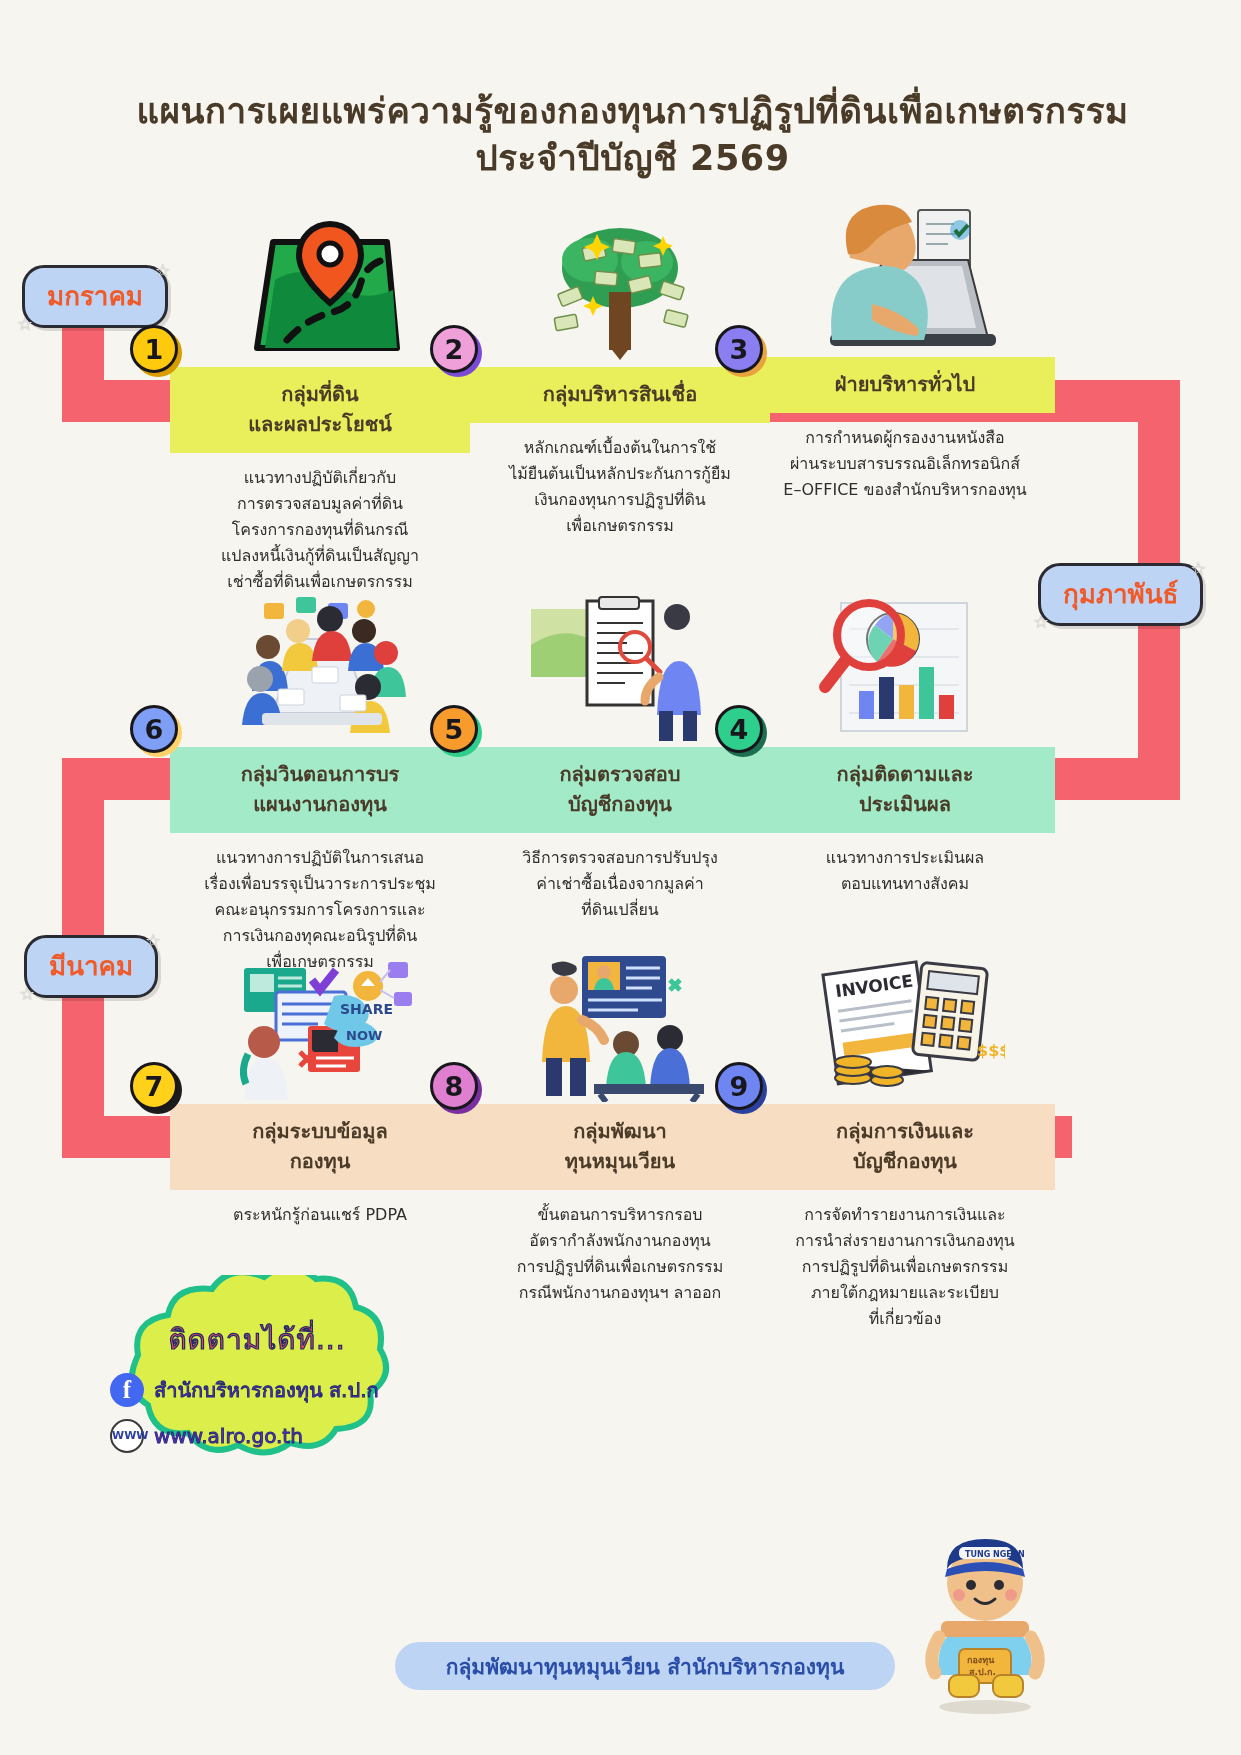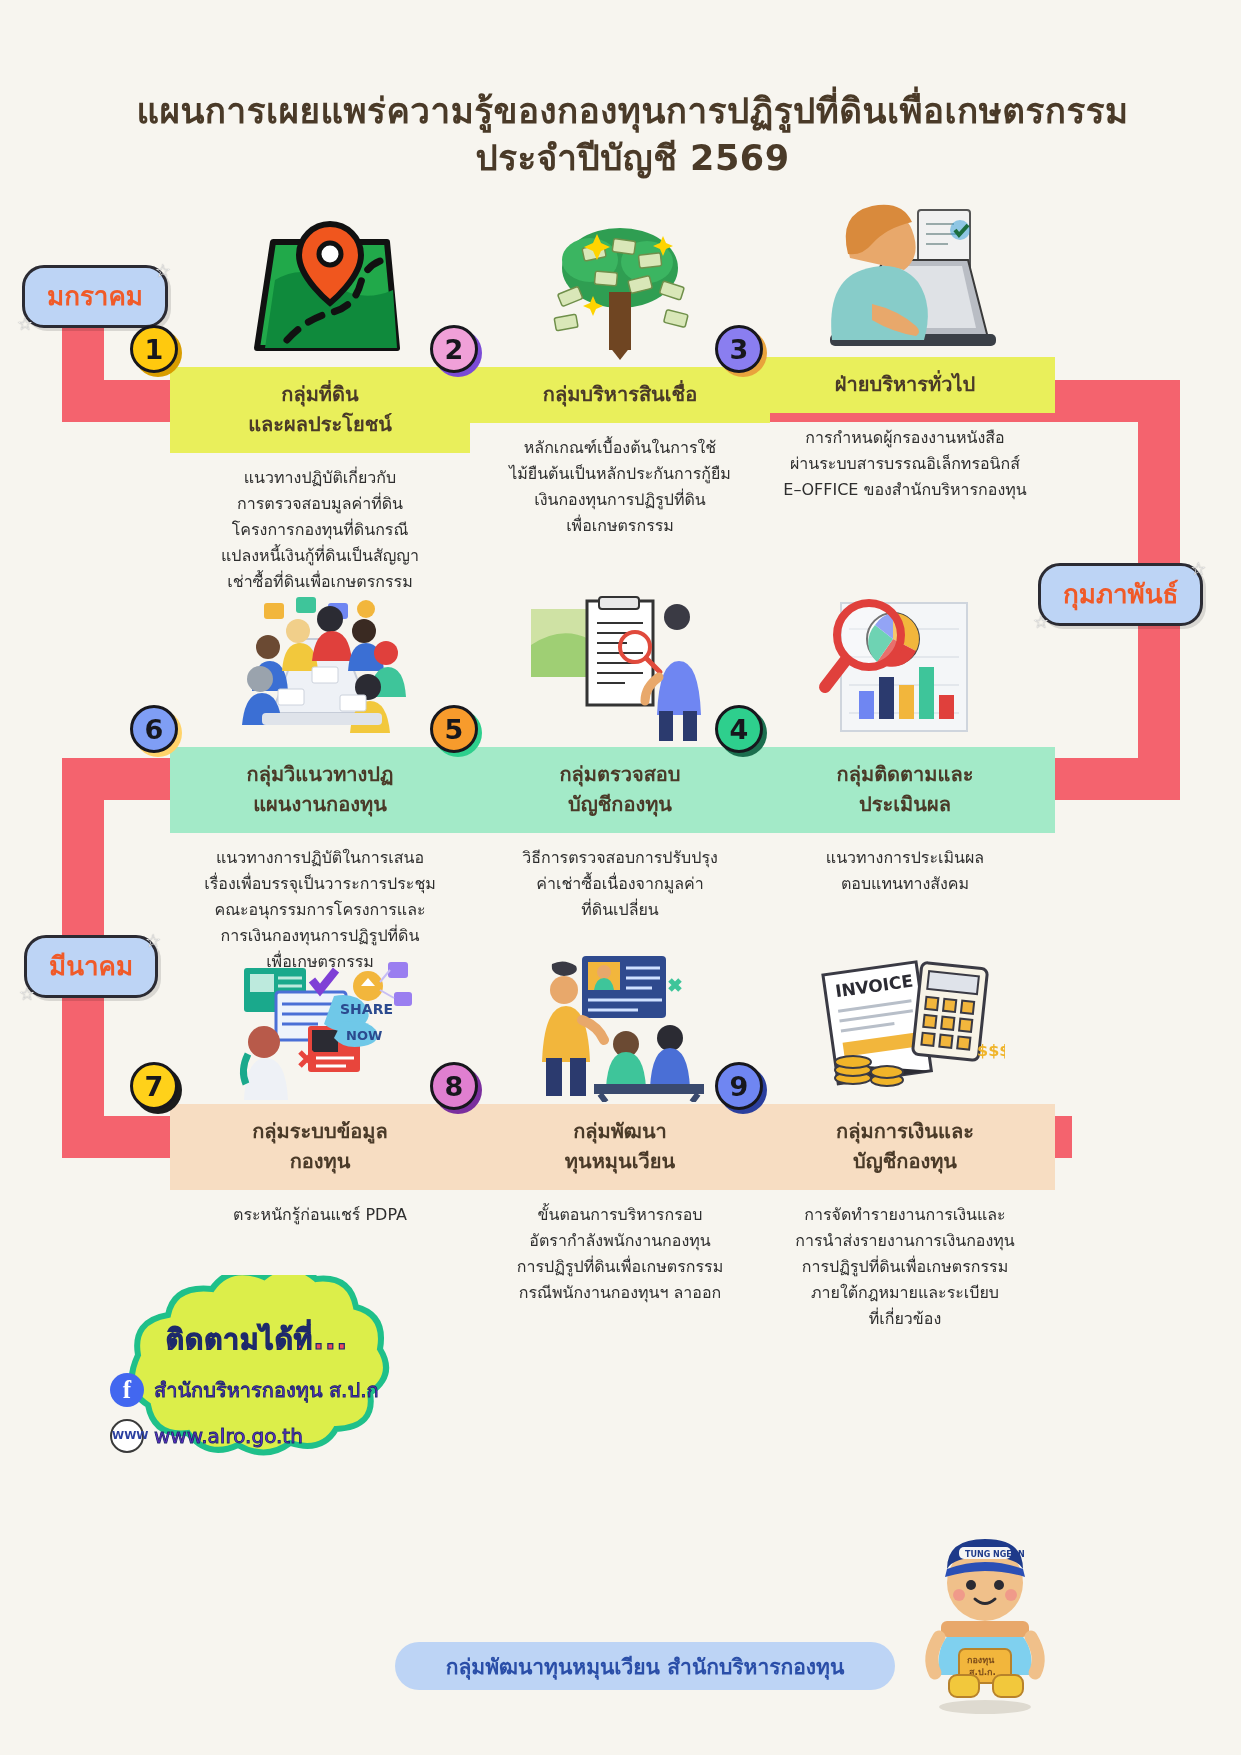--- a/index.html
+++ b/index.html
@@ -76,21 +76,21 @@
   .b6 { background: #7f9ef5; box-shadow: 4px 4px 0 #ffd36a; }
   .b7 { background: #ffd11a; box-shadow: 4px 4px 0 #1b1b1b; }
   .b8 { background: #e07fd0; box-shadow: 4px 4px 0 #7b2f9e; }
   .b9 { background: #6f86f2; box-shadow: 4px 4px 0 #2b3f9e; }
 
   
   .cloud-wrap { position: absolute; left: 92px; top: 1275px; width: 330px; height: 200px; z-index: 6; }
   .cloud-wrap svg { position: absolute; inset: 0; }
   .cloud-inner { position: absolute; left: 0; top: 42px; width: 330px; text-align: center; }
   .cloud-title {
-    font-size: 28px; font-weight: 700; color: #ef4b5e;
+    font-size: 28px; font-weight: 400; color: #ef4b5e;
     -webkit-text-stroke: 1.2px #1d2a6b; letter-spacing: 1px;
   }
   .cloud-row { display: flex; align-items: center; gap: 10px; margin: 12px 0 0 18px; }
   .fb-icon {
     width: 34px; height: 34px; border-radius: 50%; background: #4267f0;
     color: #fff; font-weight: 700; font-size: 25px; line-height: 33px; flex: 0 0 auto;
     font-family: "Liberation Serif", serif;
   }
   .globe-icon {
     width: 34px; height: 34px; border-radius: 50%; background: #fff; border: 2px solid #3a3a3a;
@@ -248,26 +248,26 @@
             <path d="M130 138 q3 -32 20 -32 q17 0 20 32z" fill="#f2c83c"></path>
         </g>
         <g fill="#fff" stroke="#ccd2dc">
             <rect x="58" y="94" width="26" height="16" rx="2"></rect>
             <rect x="92" y="72" width="26" height="16" rx="2"></rect>
             <rect x="120" y="100" width="26" height="16" rx="2"></rect>
           </g>
         <rect x="42" y="118" width="120" height="12" rx="4" fill="#dfe3ea"></rect>
       </svg>
     </div>
-    <div class="card-label mint">กลุ่มวิแนวทางปฏ
+    <div class="card-label mint">กลุ่มวินตอนการบร
 แผนงานกองทุน</div>
     <div class="desc">แนวทางการปฏิบัติในการเสนอ
 เรื่องเพื่อบรรจุเป็นวาระการประชุม
 คณะอนุกรรมการโครงการและ
-การเงินกองทุนการปฏิรูปที่ดิน
+การเงินกองทุคณะอนิรูปที่ดิน
 เพื่อเกษตรกรรม</div>
   </div>
 
   <div class="badge b5" style="left:430px; top:705px;">5</div>
   <div class="item" style="left:470px; top:595px;">
     <div class="art">
       <svg width="190" height="150" viewBox="0 0 190 150">
         <rect x="6" y="14" width="108" height="68" fill="#cfe2a4"></rect>
         <path d="M6 50 q30 -20 58 -6 q30 14 50 -4 v42 H6z" fill="#9fcf74"></path>
         <rect x="62" y="6" width="66" height="104" fill="#fff" stroke="#333" stroke-width="3"></rect>

